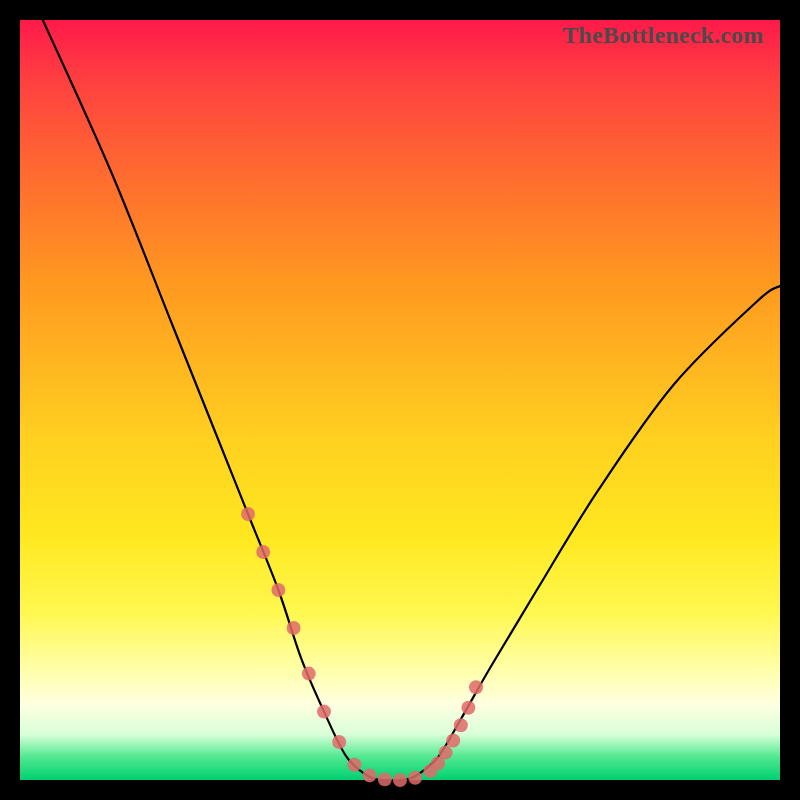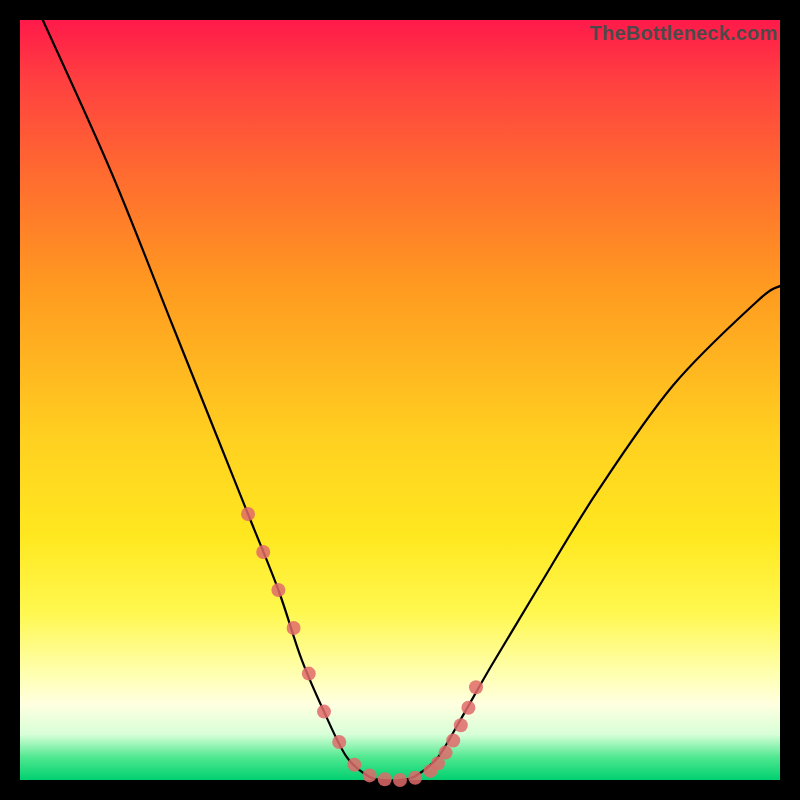--- a/index.html
+++ b/index.html
@@ -36,26 +36,27 @@
       #ffffb0 86%,
       #ffffe0 90%,
       #d8ffd8 94%,
       #50e890 97%,
       #00d070 100%
     );
   }
   .watermark {
     position: absolute;
     top: 2px;
-    right: 2px;
+    right: 16px;
     color: #4a4a4a;
-    font-size: 20px;
+    font-size: 24px;
     font-weight: 600;
     letter-spacing: 0.2px;
     user-select: none;
+    font-family: Liberation Serif, serif;
   }
   svg.curve {
     position: absolute;
     left: 0;
     top: 0;
     width: 760px;
     height: 760px;
     overflow: visible;
   }
 </style>

